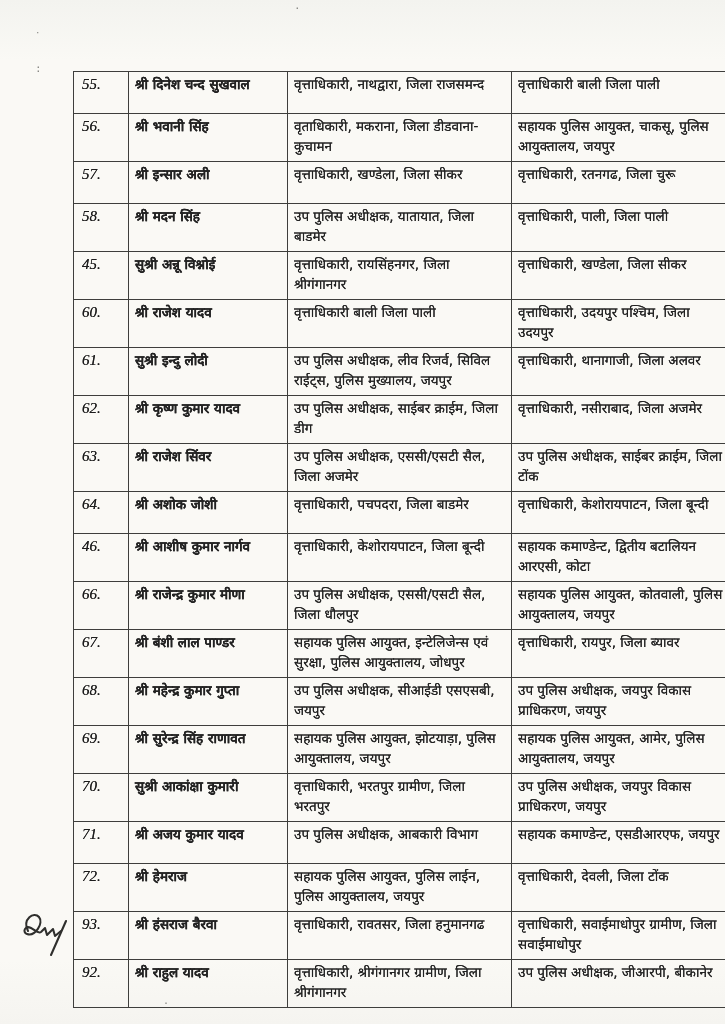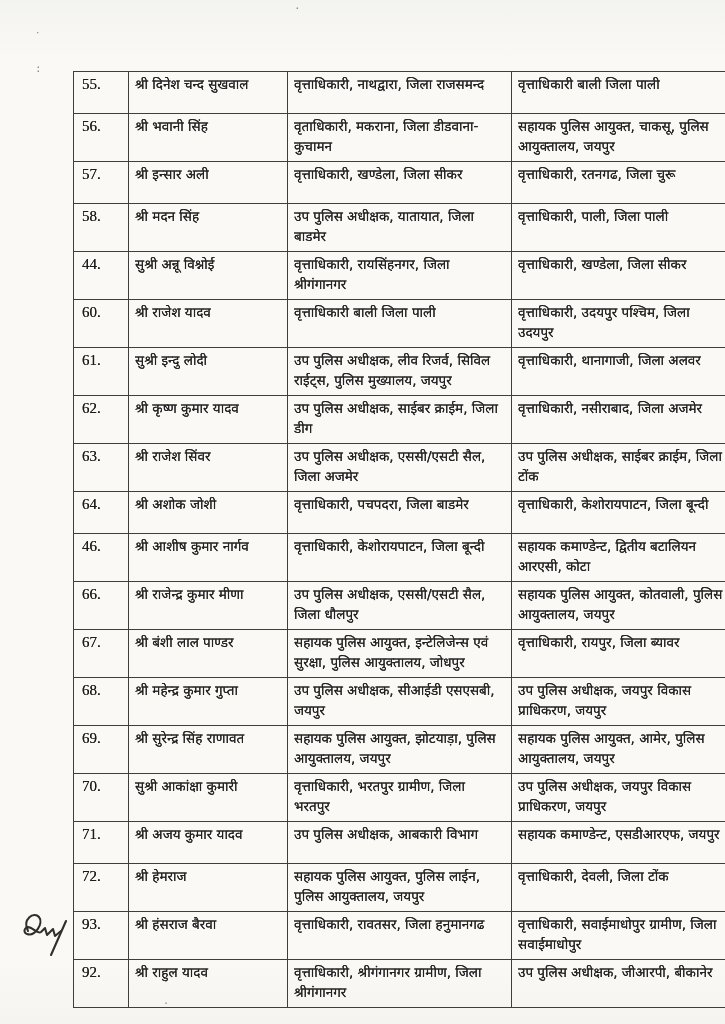--- a/index.html
+++ b/index.html
@@ -30,26 +30,27 @@
     font-size:13.5px;
     line-height:19.5px;
     text-shadow:0 0 .4px #333;
     min-height:40px;
     word-wrap:break-word;
   }
   .transfer-table tr{height:42px;}
   td.col-sl{
     width:40px;
     font-family:"Liberation Serif", serif;
+    font-style:italic;
     font-size:15px;
     text-align:left;
     padding-left:8px;
     color:#1c1c1c;
   }
-  td.col-name{width:146px;}
+  td.col-name{width:146px;font-weight:bold;}
   td.col-from{width:211px;}
   td.col-to{width:207px;}
   .speck{
     position:absolute;
     color:#8a8a86;
     font-size:11px;
     font-family:"DejaVu Sans Mono", monospace;
   }
   .speck1{left:294px;top:2px;}
   .speck2{left:35px;top:28px;font-size:9px;}
@@ -91,21 +92,21 @@
       <td class="col-from">वृत्ताधिकारी, खण्डेला, जिला सीकर</td>
       <td class="col-to">वृत्ताधिकारी, रतनगढ, जिला चुरू</td>
     </tr>
         <tr>
       <td class="col-sl">58.</td>
       <td class="col-name">श्री मदन सिंह</td>
       <td class="col-from">उप पुलिस अधीक्षक, यातायात, जिला बाडमेर</td>
       <td class="col-to">वृत्ताधिकारी, पाली, जिला पाली</td>
     </tr>
         <tr>
-      <td class="col-sl">44.</td>
+      <td class="col-sl">45.</td>
       <td class="col-name">सुश्री अन्नू विश्नोई</td>
       <td class="col-from">वृत्ताधिकारी, रायसिंहनगर, जिला श्रीगंगानगर</td>
       <td class="col-to">वृत्ताधिकारी, खण्डेला, जिला सीकर</td>
     </tr>
         <tr>
       <td class="col-sl">60.</td>
       <td class="col-name">श्री राजेश यादव</td>
       <td class="col-from">वृत्ताधिकारी बाली जिला पाली</td>
       <td class="col-to">वृत्ताधिकारी, उदयपुर पश्चिम, जिला उदयपुर</td>
     </tr>

